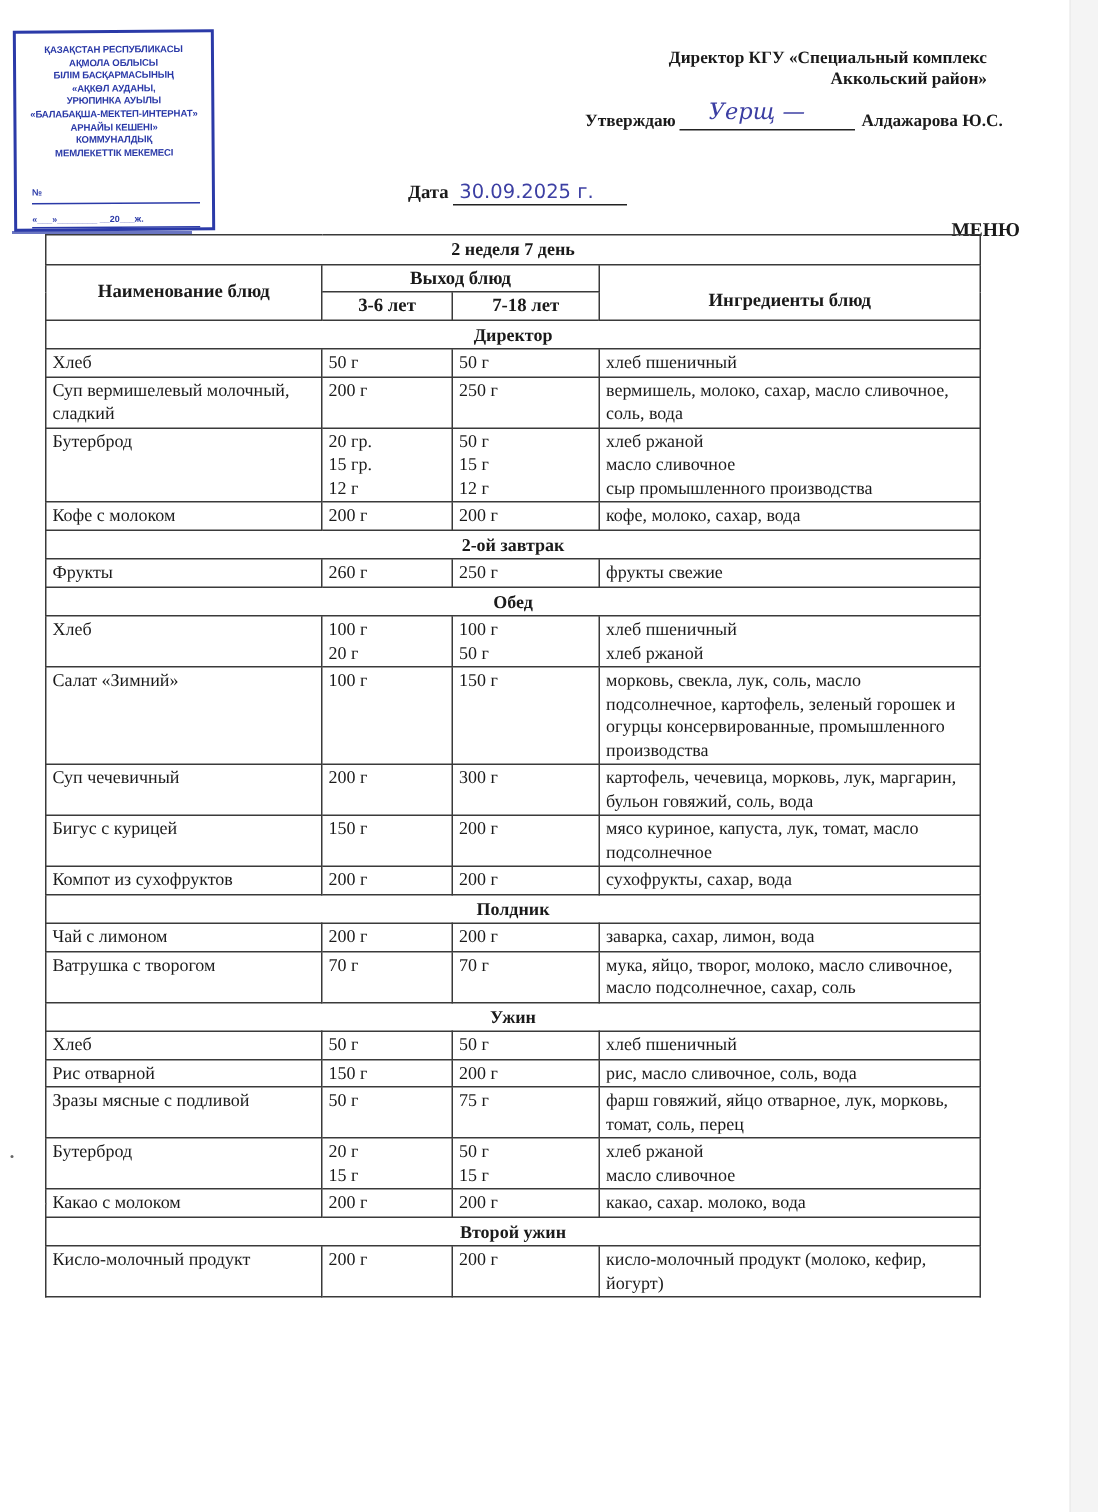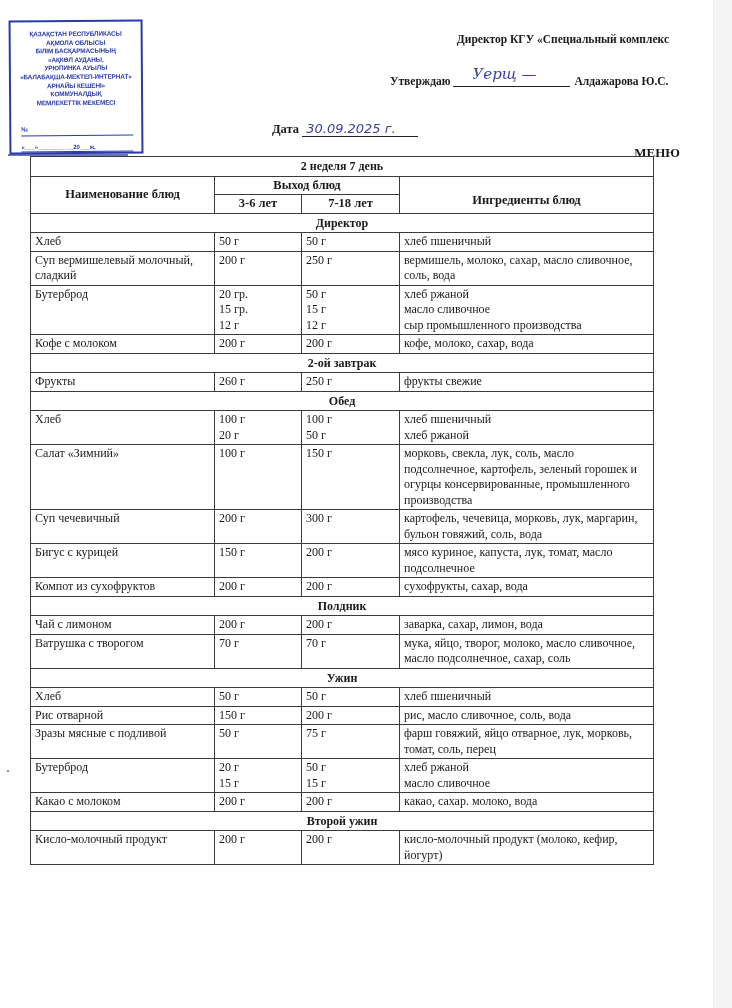--- a/index.html
+++ b/index.html
@@ -15,28 +15,28 @@
     font-family: "Liberation Sans", "DejaVu Sans", sans-serif; font-weight: bold;
     font-size: 6.4px; line-height: 8.6px; text-align: center; box-sizing: border-box; padding-top: 8px;
     transform: rotate(-0.4deg);
   }
   .stamp .line { display: block; white-space: nowrap; letter-spacing: -0.1px; }
   .stamp .blank1 { position: absolute; left: 10px; right: 8px; top: 103px; height: 10px; border-bottom: 1px solid #2b3aa8; font-size: 6px; text-align: left; }
   .stamp .blank2 { position: absolute; left: 10px; right: 8px; top: 121px; height: 8px; font-size: 6px; text-align: left; border-bottom: 1px solid #2b3aa8; }
   .stamp-underline { position: absolute; left: 8px; top: 154px; width: 120px; height: 2px; background: #2b3aa8; opacity: 0.7; }
 
   
-  .approve { position: absolute; left: 351px; top: 33px; width: 318px; text-align: right; font-weight: bold; font-size: 11.5px; line-height: 13.5px; }
+  .approve { position: absolute; left: 340px; top: 33px; width: 318px; text-align: right; font-weight: bold; font-size: 11.5px; line-height: 13.5px; }
   .approve-row { position: absolute; left: 390px; top: 74px; font-weight: bold; font-size: 11.5px; white-space: nowrap; }
   .approve-row .sigline { display: inline-block; width: 117px; border-bottom: 1px solid #222; position: relative; height: 12px; vertical-align: bottom; margin: 0 2px; }
   .approve-row .sig { position: absolute; left: 20px; top: -9px; font-family: "DejaVu Serif", serif; font-style: italic; font-weight: normal; font-size: 15px; color: #3c3fa3; }
 
   .title { position: absolute; left: 0; width: 680px; top: 105px; text-align: right; font-weight: bold; font-size: 13px; margin-top: 40px; }
   .date-row { position: absolute; left: 272px; top: 121px; font-weight: bold; font-size: 12.5px; white-space: nowrap; }
-  .date-row .date-val { display: inline-block; border-bottom: 1px solid #222; width: 112px; font-family: "DejaVu Sans", sans-serif; font-weight: normal; font-style: italic; color: #3c3fa3; font-size: 13px; padding-left: 4px; }
+  .date-row .date-val { display: inline-block; border-bottom: 1px solid #222; width: 112px; font-family: "DejaVu Sans", sans-serif; font-weight: normal; color: #3c3fa3; font-size: 13px; padding-left: 4px; }
 
   
   table.menu {
     position: absolute; left: 30px; top: 156px; width: 623px; border-collapse: collapse;
     font-size: 12px; line-height: 15.5px; table-layout: fixed;
   }
   table.menu td, table.menu th { border: 1px solid #3a3a3a; padding: 1px 4px; vertical-align: top; text-align: left; font-weight: normal; }
   table.menu th { font-weight: bold; text-align: center; vertical-align: middle; font-size: 12.5px; }
   table.menu .sec td { text-align: center; font-weight: bold; padding: 2px 4px 1px; }
   table.menu .multi span { display: block; }
@@ -58,20 +58,21 @@
   <span class="line">АРНАЙЫ КЕШЕНІ»</span>
   <span class="line">КОММУНАЛДЫҚ</span>
   <span class="line">МЕМЛЕКЕТТІК МЕКЕМЕСІ</span>
   <div class="blank1">№</div>
   <div class="blank2">«___»________ __20___ж.</div>
 </div>
 <div class="stamp-underline"></div>
 
 <div class="approve">
   <div>Директор КГУ «Специальный комплекс</div>
+  <div>Аккольский район»</div>
 </div>
 <div class="approve-row">
   <span>Утверждаю</span><span class="sigline"><span class="sig">Уерщ —</span></span>
   <span>Алдажарова Ю.С.</span>
 </div>
 
 <div class="title">МЕНЮ</div>
 <div class="date-row">
   <span>Дата</span>
   <span class="date-val">30.09.2025 г.</span>

